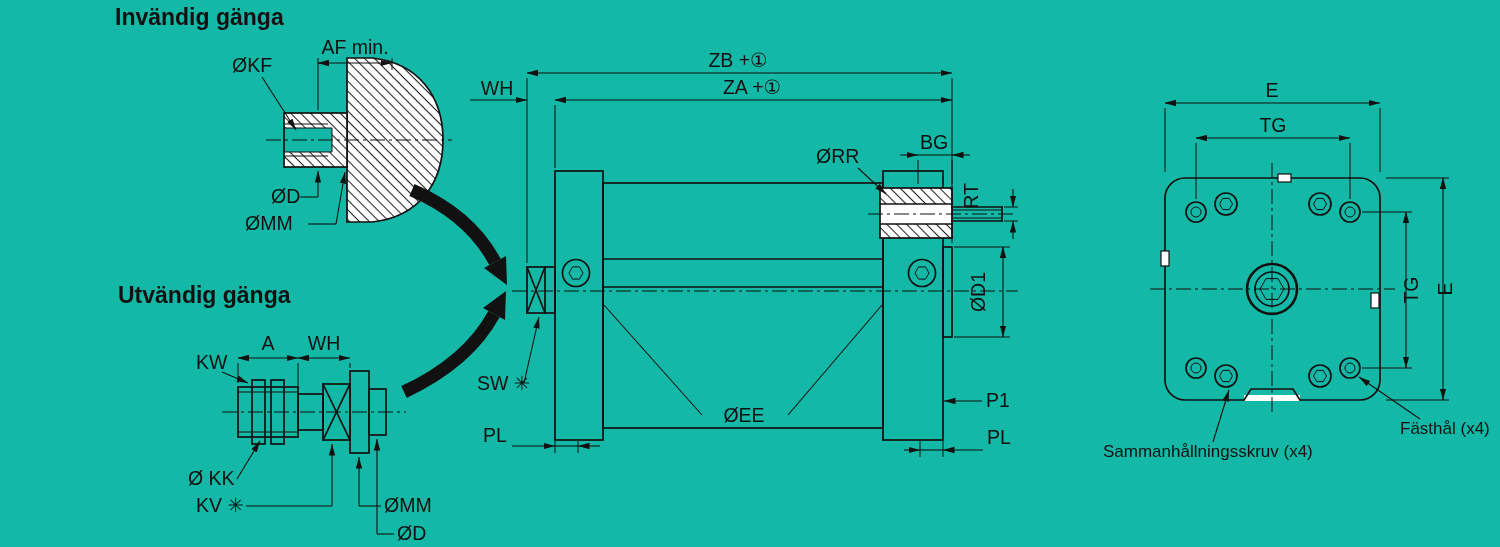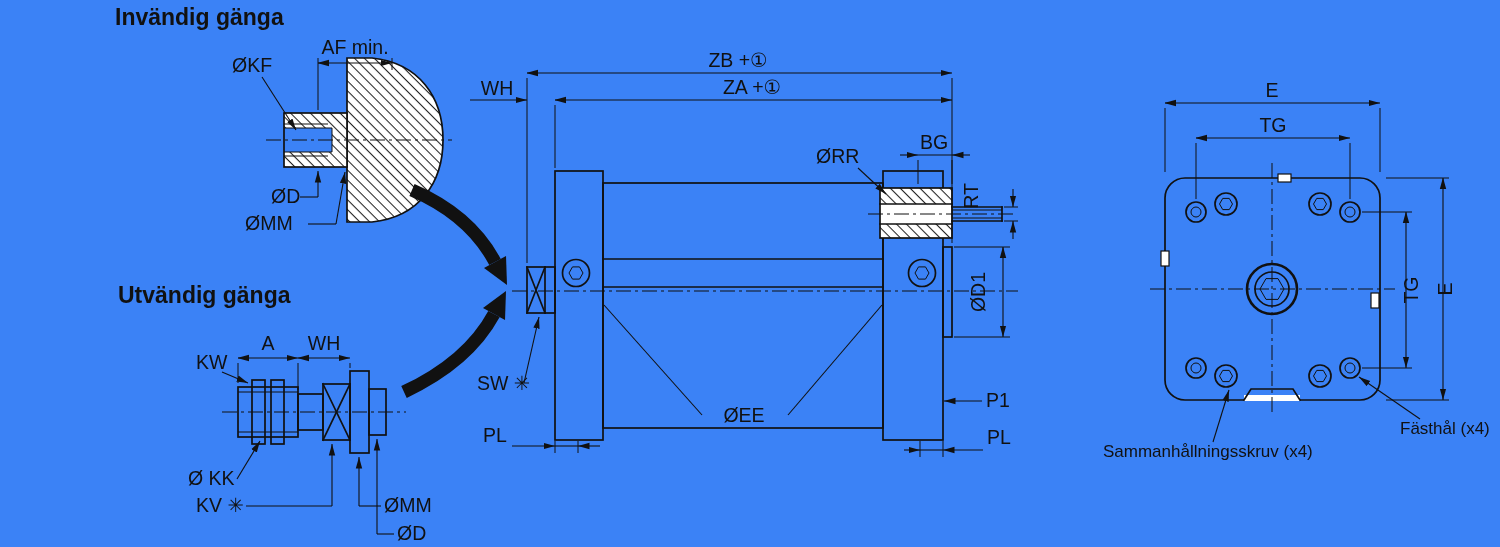--- a/index.html
+++ b/index.html
@@ -1,16 +1,16 @@
 <!DOCTYPE html>
 <html><head>
 <meta charset="utf-8">
 <style>
   html,body{margin:0;padding:0;background:#fff;}
-  .canvas{position:relative;width:1500px;height:547px;background:#3b82f6;overflow:hidden;}
+  .canvas{position:relative;width:1500px;height:547px;background:#14b8a6;overflow:hidden;}
   svg text{font-family:"Liberation Sans","DejaVu Sans",sans-serif;fill:#111;}
   .ttl{font-size:23px;font-weight:700;}
   .lbl{font-size:19.5px;}
   .callout{font-size:17px;}
   .ln{stroke:#111;stroke-width:1.7;fill:none;stroke-linecap:square;}
   .thin{stroke:#111;stroke-width:1;fill:none;}
   .dim{stroke:#111;stroke-width:1.1;fill:none;}
   .cl{stroke:#111;stroke-width:1;fill:none;stroke-dasharray:15 4 3 4;}
   .blk{fill:#111;stroke:none;}
   .white{fill:#fff;stroke:none;}

